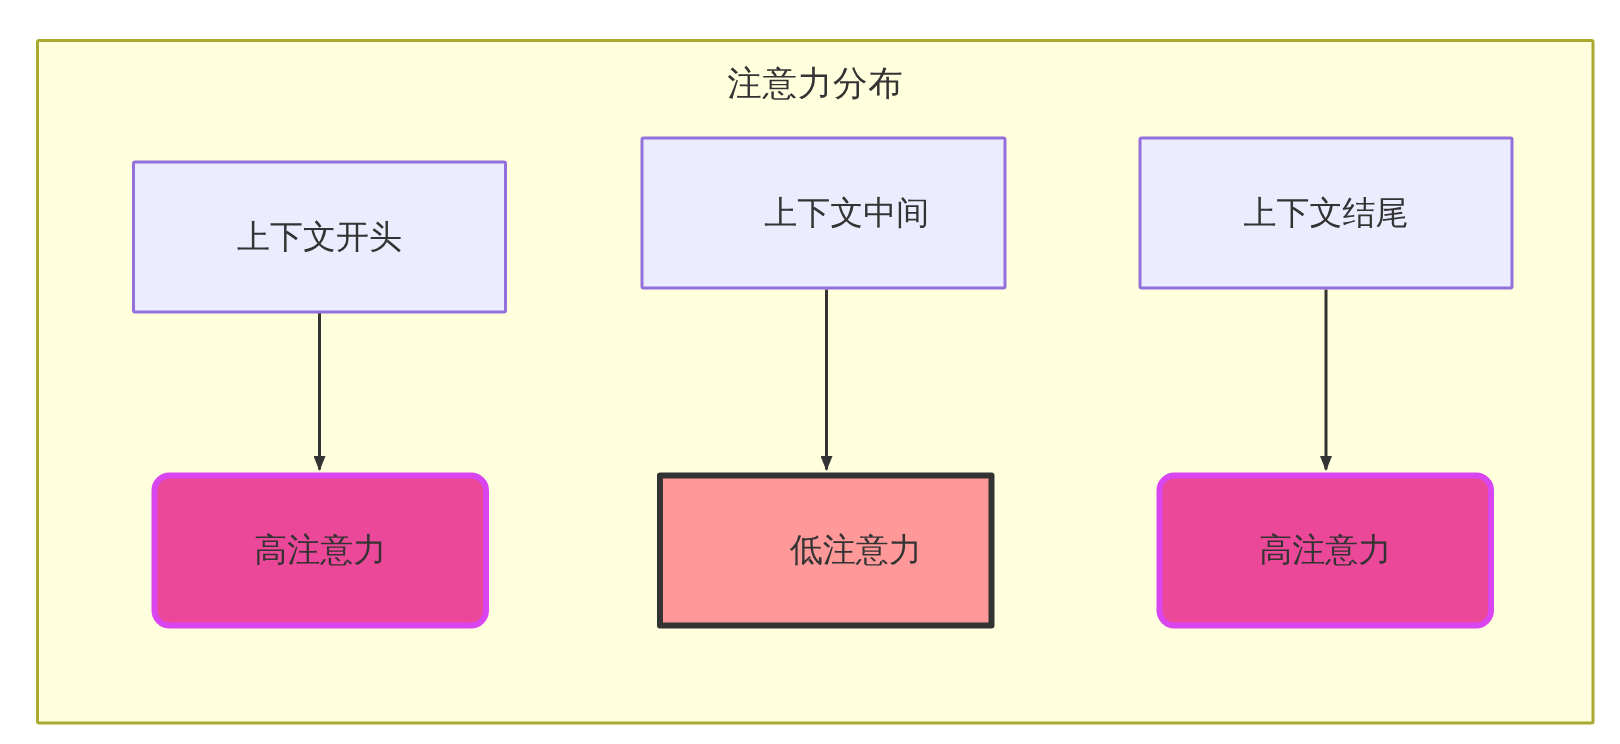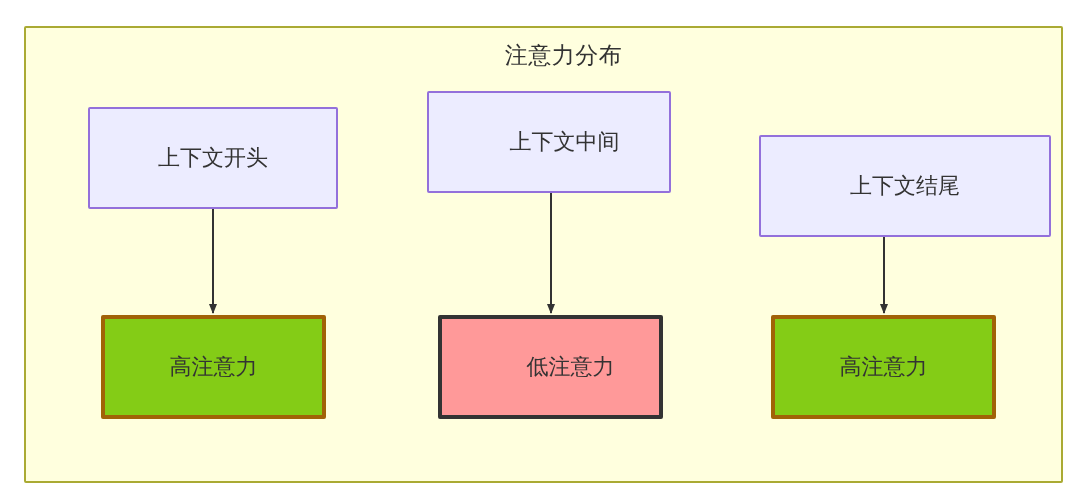--- a/index.html
+++ b/index.html
@@ -39,21 +39,20 @@
   .subgraph-title {
     position: absolute;
     left: 0;
     top: 14px;
     width: 100%;
     text-align: center;
     font-size: 23px;
     color: #333333;
     letter-spacing: 0.5px;
     line-height: 1.2;
-    padding-left: 20px;
   }
 
   
   .node {
     position: absolute;
     box-sizing: border-box;
     display: flex;
     align-items: center;
     justify-content: center;
     text-align: center;
@@ -62,35 +61,35 @@
     line-height: 1.25;
   }
 
   .node-context {
     background: #ececff;
     border: 2px solid #9370db;
     border-radius: 2px;
   }
 
   .node-high {
-    background: #84cc16;
-    border: 4px solid #a16207;
-    border-radius: 2px;
+    background: #ec4899;
+    border: 4px solid #d946ef;
+    border-radius: 12px;
   }
 
   .node-low {
     background: #ff9999;
     border: 4px solid #333333;
     border-radius: 2px;
   }
 
   
   #node-ctx-start  { left: 88px;  top: 91px;  width: 250px; height: 102px; margin-top: 16px; }
   #node-ctx-middle { left: 427px; top: 91px;  width: 244px; height: 102px; padding-left: 31px; }
-  #node-ctx-end    { left: 759px; top: 91px;  width: 292px; height: 102px; margin-top: 44px; }
+  #node-ctx-end    { left: 759px; top: 91px;  width: 250px; height: 102px; }
 
   
   #node-attn-1 { left: 101px; top: 315px; width: 225px; height: 104px; }
   #node-attn-2 { left: 438px; top: 315px; width: 225px; height: 104px; padding-left: 40px; }
   #node-attn-3 { left: 771px; top: 315px; width: 225px; height: 104px; }
 
   .edge-layer {
     position: absolute;
     left: 0;
     top: 0;

